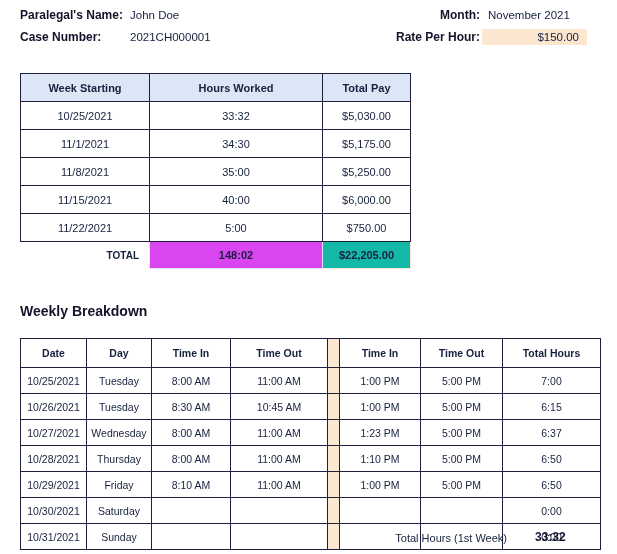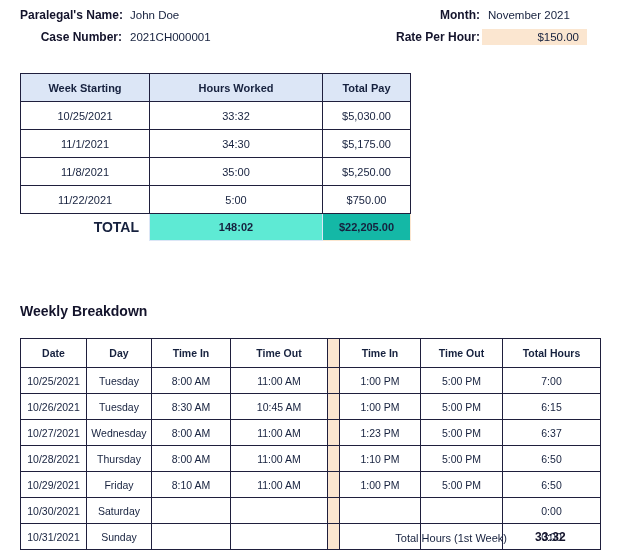--- a/index.html
+++ b/index.html
@@ -45,21 +45,21 @@
   .hdr-value {
     font-size: 11.5px;
     color: #16213e;
     white-space: nowrap;
   }
   .lbl-name { width: 130px; padding-right: 8px; text-align: left; padding-left: 20px; box-sizing: border-box; }
   .val-name { width: 160px; }
   .lbl-month { width: 190px; padding-right: 8px; }
   .val-month { width: 110px; }
 
-  .lbl-case { width: 130px; padding-right: 8px; text-align: right; padding-left: 20px; box-sizing: border-box; }
+  .lbl-case { width: 130px; padding-right: 8px; text-align: left; padding-left: 20px; box-sizing: border-box; }
   .val-case { width: 160px; }
   .lbl-rate { width: 190px; padding-right: 2px; }
   .val-rate {
     width: 105px;
     background: #fbe6d0;
     text-align: right;
     padding: 2px 8px 2px 0;
     box-sizing: border-box;
     font-size: 11.5px;
   }
@@ -89,24 +89,24 @@
   .col-pay { width: 85px; }
 
   .summary tr.total-row td {
     border: none;
     height: 24px;
   }
   .summary tr.total-row td.total-label {
     text-align: right;
     font-weight: bold;
     padding-right: 10px;
-    font-size: 14px;
+    font-size: 10px;
   }
   .summary tr.total-row td.total-hours {
-    background: #5eead4;
+    background: #d946ef;
     font-weight: bold;
     border: 1px solid #dce6f6;
   }
   .summary tr.total-row td.total-pay {
     background: #14b8a6;
     font-weight: bold;
     border: 1px solid #fbe6d0;
   }
 
   
@@ -211,20 +211,25 @@
         <td>11/1/2021</td>
         <td>34:30</td>
         <td>$5,175.00</td>
       </tr>
       <tr>
         <td>11/8/2021</td>
         <td>35:00</td>
         <td>$5,250.00</td>
       </tr>
       <tr>
+        <td>11/15/2021</td>
+        <td>40:00</td>
+        <td>$6,000.00</td>
+      </tr>
+      <tr>
         <td>11/22/2021</td>
         <td>5:00</td>
         <td>$750.00</td>
       </tr>
       <tr class="total-row">
         <td class="total-label">TOTAL</td>
         <td class="total-hours">148:02</td>
         <td class="total-pay">$22,205.00</td>
       </tr>
     </tbody>

